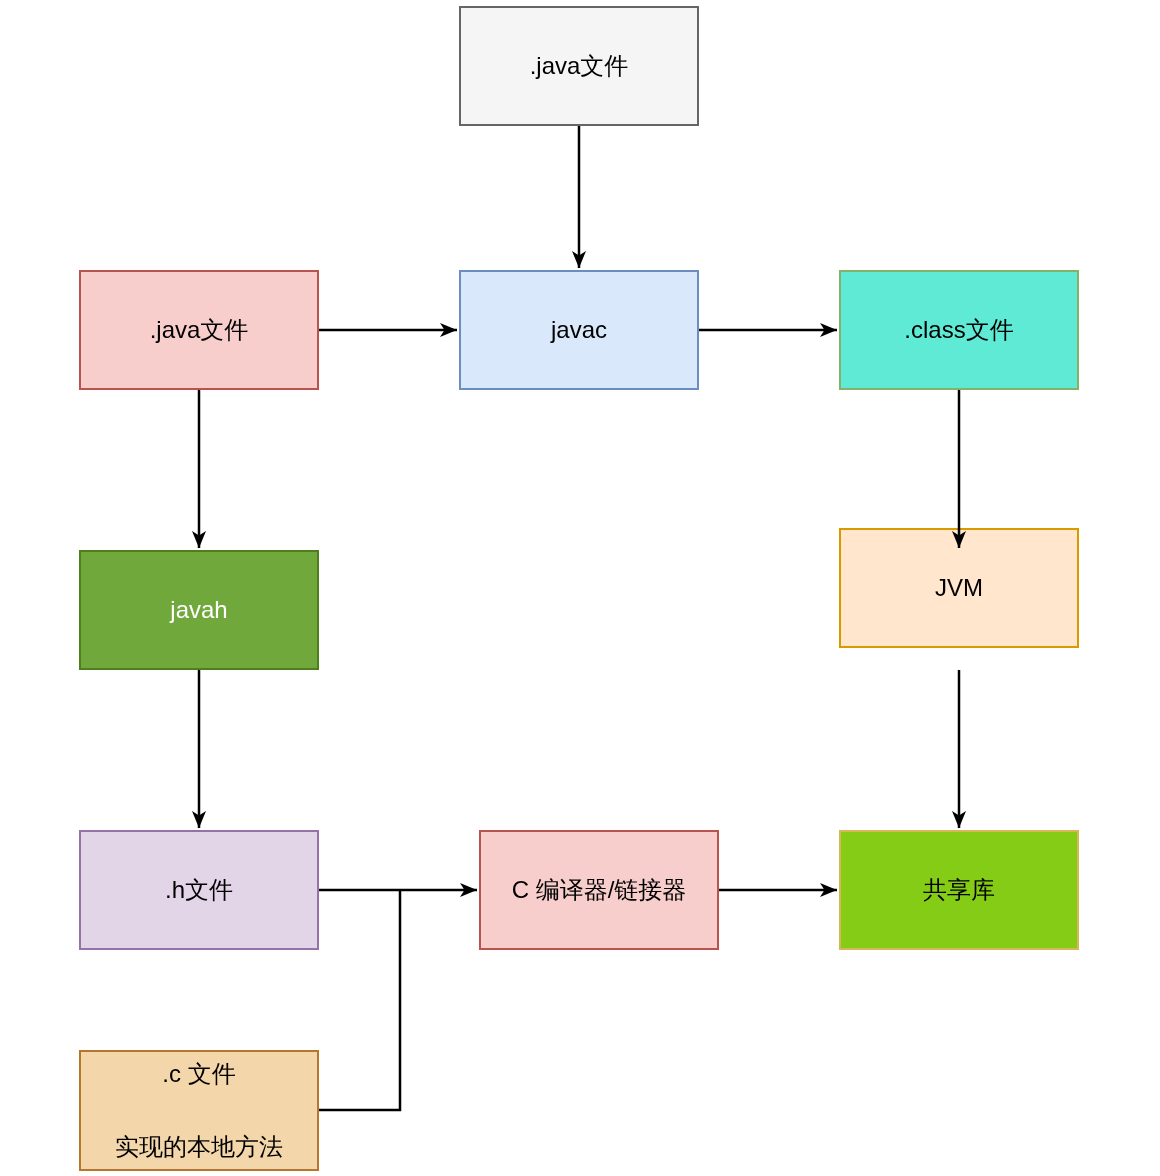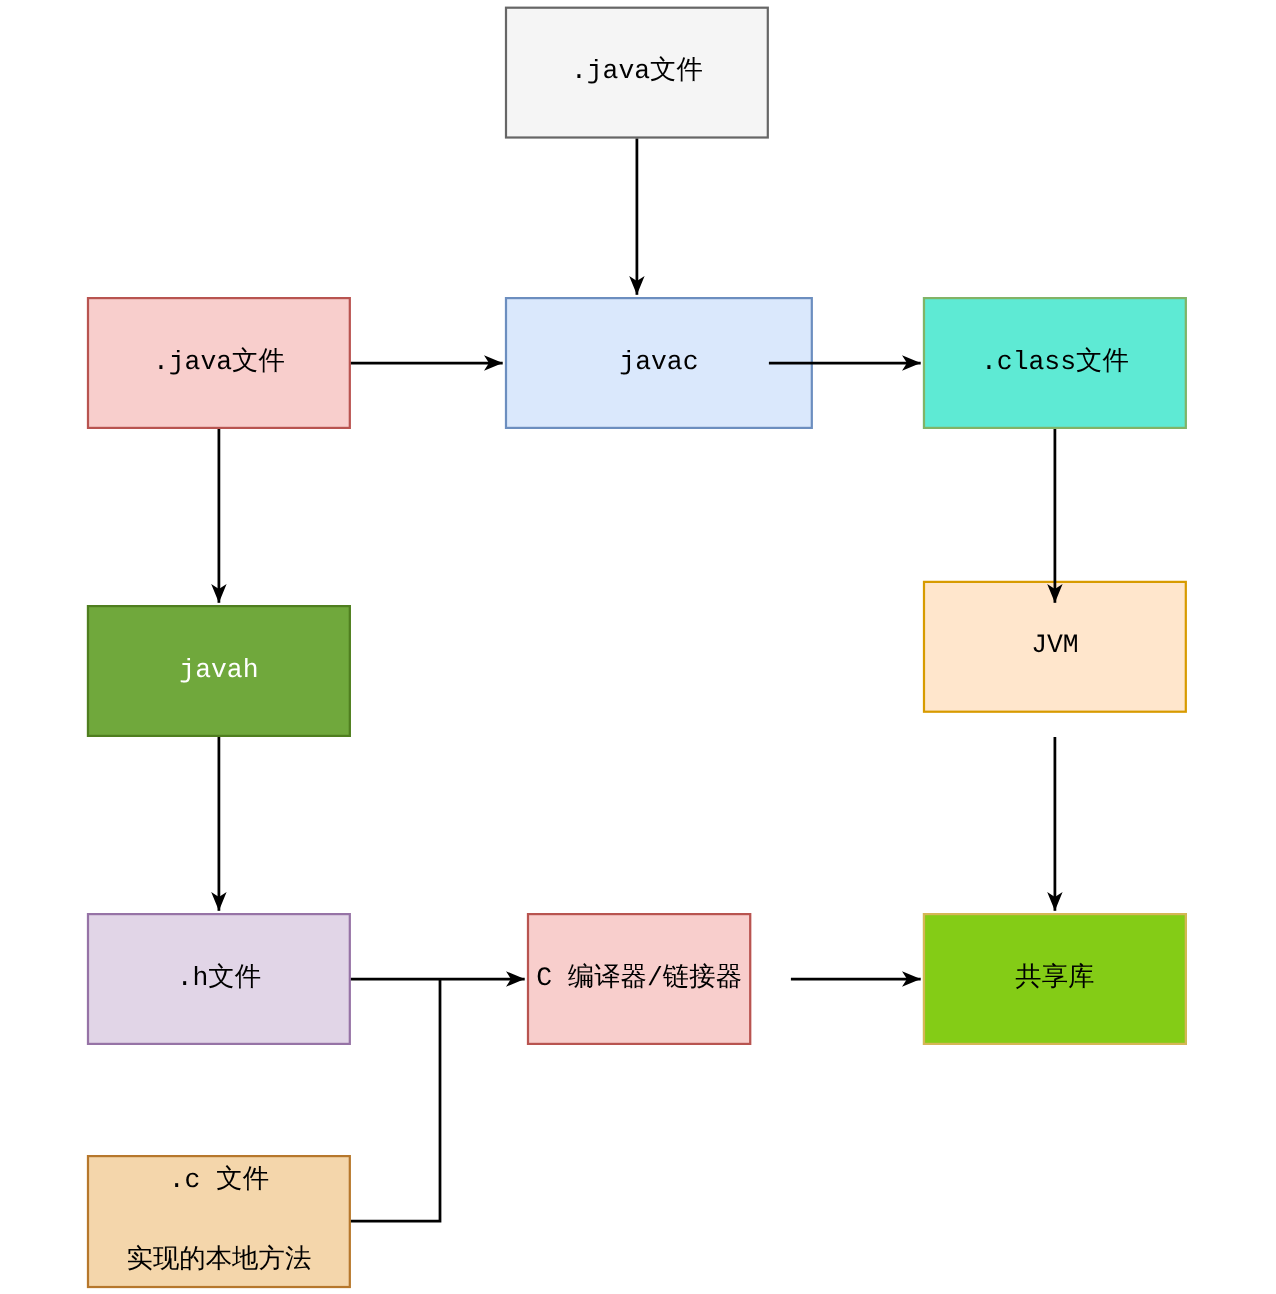--- a/index.html
+++ b/index.html
@@ -1,45 +1,45 @@
 <!DOCTYPE html>
 <html><head>
 <meta charset="utf-8">
 <style>
   html, body { margin: 0; padding: 0; }
   .canvas {
     position: relative;
     width: 1160px;
     height: 1176px;
     background: #ffffff;
-    font-family: Liberation Mono, monospace;
+    font-family: Liberation Sans, sans-serif;
     overflow: hidden;
   }
   .node {
     position: absolute;
     box-sizing: border-box;
     border: 2.5px solid;
     display: flex;
     flex-direction: column;
     align-items: center;
     justify-content: center;
     text-align: center;
     font-size: 24px;
     line-height: 34px;
     color: #000000;
     z-index: 1;
   }
   .n-java-top  { left:459px; top:6px;    width:240px; height:120px; background:#f5f5f5; border-color:#666666; }
   .n-java-decl { left:79px;  top:270px;  width:240px; height:120px; background:#f8cecc; border-color:#b85450; }
-  .n-javac     { left:459px; top:270px;  width:280px; height:120px; background:#dae8fc; border-color:#6c8ebf; }
+  .n-javac     { left:459px; top:270px;  width:240px; height:120px; background:#dae8fc; border-color:#6c8ebf; }
   .n-class     { left:839px; top:270px;  width:240px; height:120px; background:#5eead4; border-color:#82b366; }
   .n-javah     { left:79px;  top:550px;  width:240px; height:120px; background:#70a83c; border-color:#4f7e1f; color:#ffffff; }
   .n-jvm       { left:839px; top:528px;  width:240px; height:120px; background:#ffe6cc; border-color:#d79b00; }
   .n-h         { left:79px;  top:830px;  width:240px; height:120px; background:#e1d5e7; border-color:#9673a6; }
-  .n-ccomp     { left:479px; top:830px;  width:204px; height:120px; background:#f8cecc; border-color:#b85450; }
+  .n-ccomp     { left:479px; top:830px;  width:240px; height:120px; background:#f8cecc; border-color:#b85450; }
   .n-shared    { left:839px; top:830px;  width:240px; height:120px; background:#84cc16; border-color:#d6b656; }
   .n-cfile     { left:79px;  top:1050px; width:240px; height:121px; background:#f4d6ab; border-color:#b6772c;gap:39px; }
   .connectors {
     position: absolute;
     left: 0; top: 0;
     z-index: 2;
     pointer-events: none;
   }
   .edge {
     stroke: #000000;

